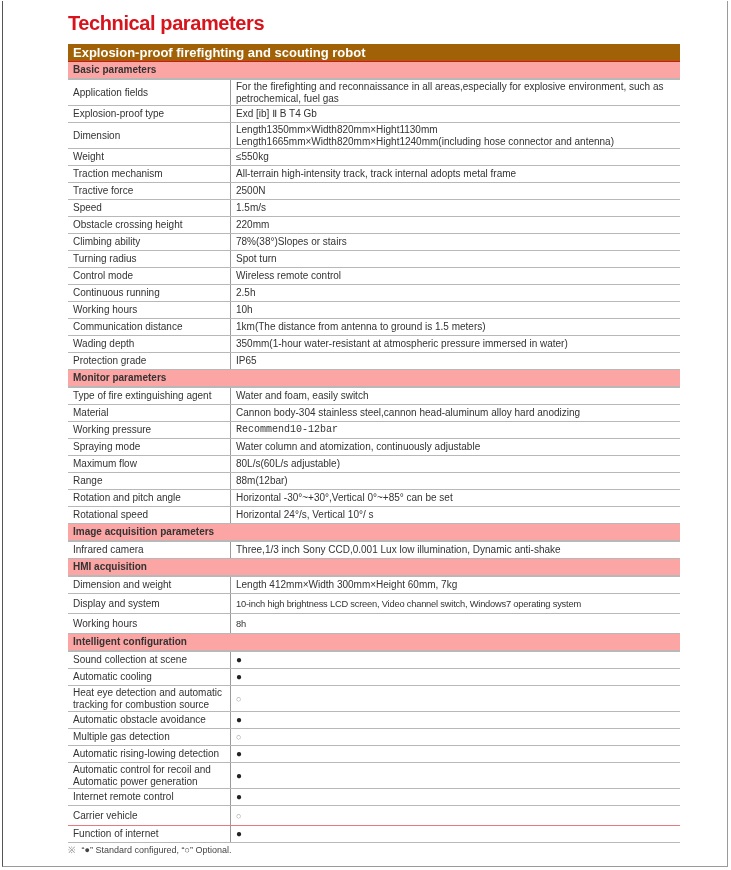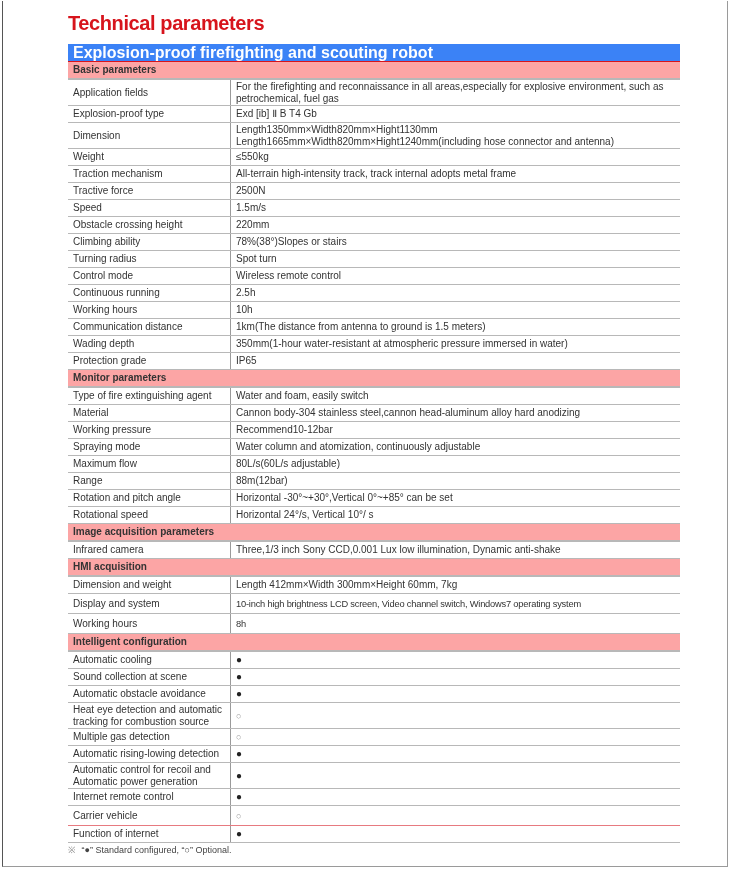--- a/index.html
+++ b/index.html
@@ -4,21 +4,21 @@
 <style>
   html, body { margin: 0; padding: 0; background: #ffffff; }
   body { width: 731px; height: 870px; position: relative; overflow: hidden;
          font-family: "Liberation Sans", sans-serif; color: #333333; }
   .page { position: absolute; left: 2px; top: 1px; width: 726px; height: 866px;
           border: 1px solid #9a9a9a; border-top: none; border-left: 1px solid #555; box-sizing: border-box; background:#fff; }
   .title { position: absolute; left: 68px; top: 12px; font-size: 20px; font-weight: bold;
            color: #d7141c; letter-spacing: -0.4px; margin: 0; }
   .spec-table { position: absolute; left: 68px; top: 44px; width: 612px; border-collapse: collapse; font-size: 10px; }
   .spec-table td { padding: 0 5px; vertical-align: middle; line-height: 12px; border-bottom: 1px solid #b8b8b8; }
-  .bar td { background: #3b82f6; color: #fff; font-weight: bold; font-size: 16px; height: 17px; padding-left: 5px; border-bottom: 1px solid #d7141c; }
+  .bar td { background: #a16207; color: #fff; font-weight: bold; font-size: 13px; height: 17px; padding-left: 5px; border-bottom: 1px solid #d7141c; }
   .sect td { background: #fca5a5; font-weight: bold; color: #333; height: 16px; border-bottom: 2px solid #b8b8b8; }
   .row td { height: 16px; }
   .row td.lbl { width: 152px; border-right: 1px solid #9a9a9a; }
   .row.tall td { height: 25px; }
   .row.mid td { height: 19px; }
   .row.last td { border-bottom: 1px solid #e77a80; }
   .val.sm { font-size: 9.3px; letter-spacing: -0.2px; }
   .mark { font-size: 10px; color: #222; }
   .mark.opt { color: #999; font-size: 9px; }
   .footnote { position: absolute; left: 68px; top: 843px; font-size: 9px; color: #444; }
@@ -109,21 +109,21 @@
       <tr class="row">
         <td class="lbl">Type of fire extinguishing agent</td>
         <td class="val" style="white-space: pre-line;">Water and foam, easily switch</td>
       </tr>
       <tr class="row">
         <td class="lbl">Material</td>
         <td class="val" style="white-space: pre-line;">Cannon body-304 stainless steel,cannon head-aluminum alloy hard anodizing</td>
       </tr>
       <tr class="row">
         <td class="lbl">Working pressure</td>
-        <td class="val" style="white-space: pre-line;">Recommend10-12bar</td>
+        <td class="val" style="white-space: pre-line; font-family: Liberation Mono, monospace;">Recommend10-12bar</td>
       </tr>
       <tr class="row">
         <td class="lbl">Spraying mode</td>
         <td class="val" style="white-space: pre-line;">Water column and atomization, continuously adjustable</td>
       </tr>
       <tr class="row">
         <td class="lbl">Maximum flow</td>
         <td class="val" style="white-space: pre-line;">80L/s(60L/s adjustable)</td>
       </tr>
       <tr class="row">
@@ -157,34 +157,34 @@
         <td class="val sm" style="white-space: pre-line;">10-inch high brightness LCD screen, Video channel switch, Windows7 operating system</td>
       </tr>
       <tr class="row mid">
         <td class="lbl">Working hours</td>
         <td class="val sm" style="white-space: pre-line;">8h</td>
       </tr>
       <tr class="sect">
         <td colspan="2">Intelligent configuration</td>
       </tr>
       <tr class="row">
+        <td class="lbl">Sound collection at scene</td>
+        <td class="val"><span class="mark">●</span></td>
+      </tr>
+      <tr class="row">
         <td class="lbl">Automatic cooling</td>
-        <td class="val"><span class="mark">●</span></td>
-      </tr>
-      <tr class="row">
-        <td class="lbl">Sound collection at scene</td>
-        <td class="val"><span class="mark">●</span></td>
-      </tr>
-      <tr class="row">
-        <td class="lbl">Automatic obstacle avoidance</td>
         <td class="val"><span class="mark">●</span></td>
       </tr>
       <tr class="row tall">
         <td class="lbl">Heat eye detection and automatic tracking for combustion source</td>
         <td class="val"><span class="mark opt">○</span></td>
+      </tr>
+      <tr class="row">
+        <td class="lbl">Automatic obstacle avoidance</td>
+        <td class="val"><span class="mark">●</span></td>
       </tr>
       <tr class="row">
         <td class="lbl">Multiple gas detection</td>
         <td class="val"><span class="mark opt">○</span></td>
       </tr>
       <tr class="row">
         <td class="lbl">Automatic rising-lowing detection</td>
         <td class="val"><span class="mark">●</span></td>
       </tr>
       <tr class="row tall">

